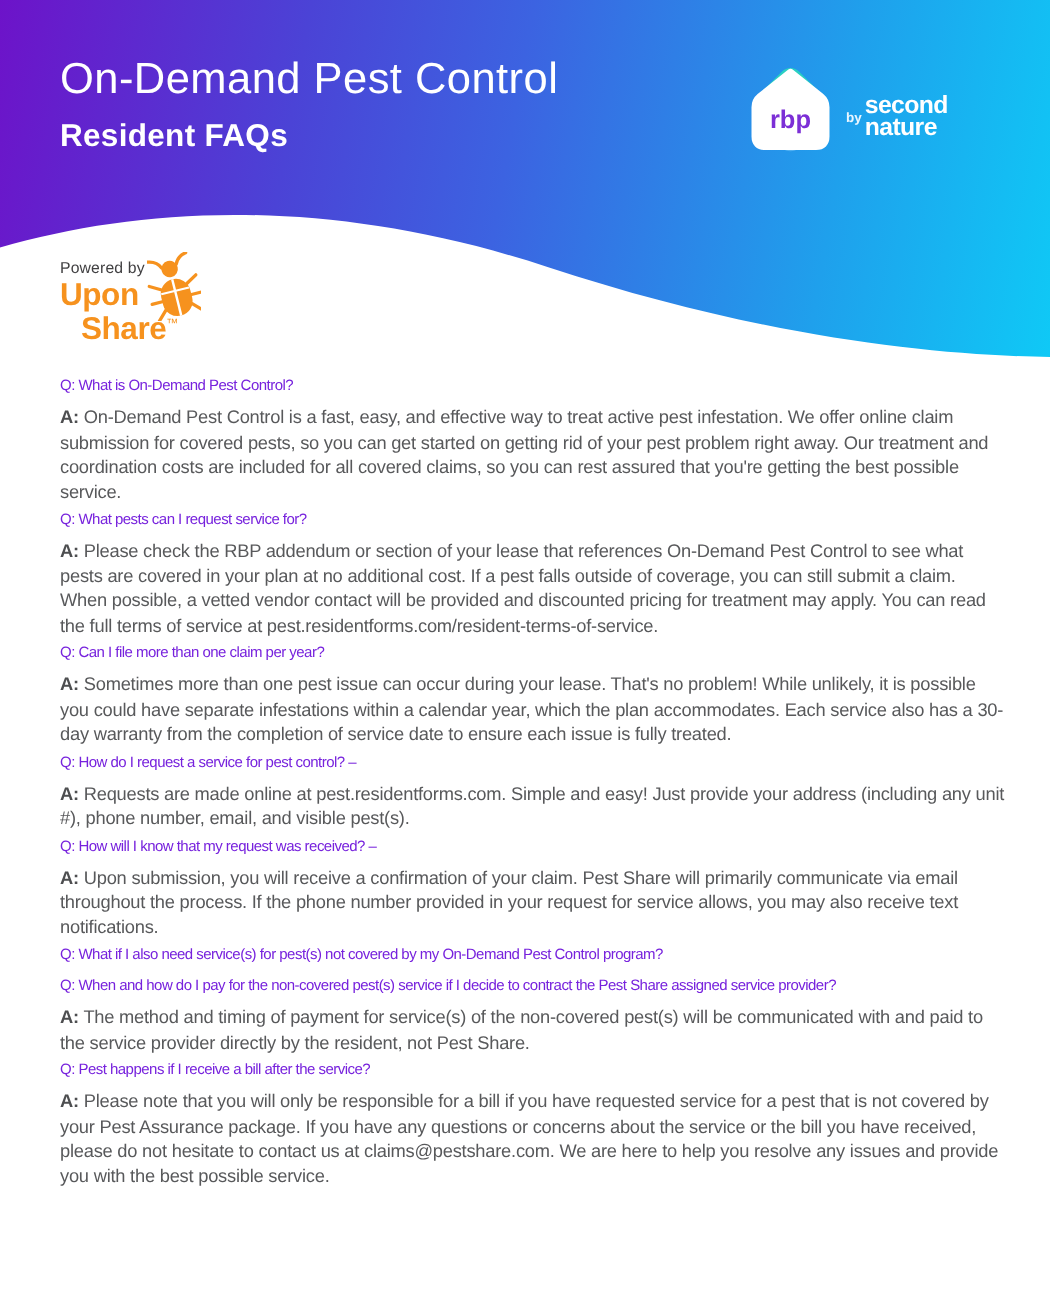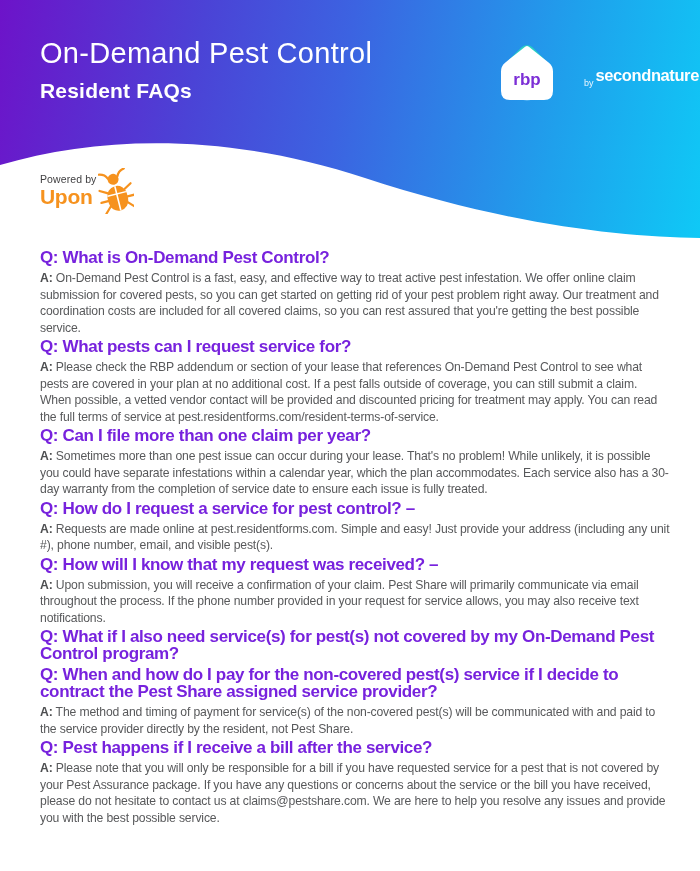--- a/index.html
+++ b/index.html
@@ -25,22 +25,22 @@
   }
   .titles h2 {
     margin: 5px 0 0; color: #ffffff; font-size: 21px; font-weight: 700;
     letter-spacing: 0.2px; line-height: 32px;
   }
 
   
   .brand { position: absolute; left: 497px; top: 40px; display: flex; align-items: center; z-index: 1; }
   .rbp-badge { position: relative; width: 60px; height: 70px; flex: 0 0 auto; }
   .sn-wordmark { display: flex; margin-left: 7px; margin-top: 6px; }
-  .sn-by { color: #eaf6ff; font-size: 9px; font-weight: 400; margin-top: 10px; margin-right: 2px; margin-left: 20px; }
-  .sn-lines { display: flex; flex-direction: row; }
+  .sn-by { color: #eaf6ff; font-size: 9px; font-weight: 700; margin-top: 10px; margin-right: 2px; }
+  .sn-lines { display: flex; flex-direction: column; }
   .sn-line1, .sn-line2 {
     color: #ffffff; font-weight: 700; font-size: 16.5px; line-height: 15px;
     letter-spacing: -0.4px;
   }
   .sn-line2 { }
 
   
   .wave { position: absolute; left: 0; bottom: 0; width: 700px; height: 120px; display: block; z-index: 2; }
 
   
@@ -49,21 +49,21 @@
   .ps-line1, .ps-line2 {
     color: #f6921e; font-weight: 700; font-size: 21px; line-height: 19px; letter-spacing: -0.3px;
   }
   .ps-line2 { margin-left: 14px; }
   .ps-line2 sup { font-size: 8px; font-weight: 400; vertical-align: 8px; }
   .bug { position: absolute; left: 58px; top: -5px; width: 36px; height: 46px; }
 
   
   main { padding: 7px 30px 0 40px; }
   .faq-item h3 {
-    margin: 2px 0 4px; color: #7722dd; font-size: 17px; font-weight: 700;
+    margin: 2px 0 4px; color: #7722dd; font-size: 10px; font-weight: 400;
     line-height: 17px; letter-spacing: -0.35px;
   }
   .faq-item p {
     margin: 0 0 2px; color: #58595b; font-size: 12.2px; font-weight: 400;
     line-height: 16.5px; letter-spacing: -0.15px;
   }
   .faq-item p strong { color: #4d4e50; font-weight: 700; }
 </style>
 </head>
 <body>
@@ -94,20 +94,21 @@
       </div>
     </div>
 
     <svg class="wave" viewBox="0 0 700 120" preserveAspectRatio="none">
       <path d="M0,45 C100,16 225,12 365,58 C505,104 620,117 700,118 L700,122 L0,122 Z" fill="#ffffff"></path>
     </svg>
 
     <div class="powered">
       <div class="powered-by">Powered by</div>
       <div class="ps-line1">Upon</div>
+      <div class="ps-line2"><span>Share</span><sup>™</sup></div>
       <svg class="bug" viewBox="0 0 36 46">
         <g transform="rotate(-14 18 23)" stroke="#f6921e" stroke-width="2.2" fill="none" stroke-linecap="round">
           <path d="M13,9 Q11,4 5,3"></path>
           <path d="M23,9 Q25,4 31,3"></path>
           <path d="M9,23 L2,19"></path>
           <path d="M8,31 L1,31"></path>
           <path d="M9,37 L3,43"></path>
           <path d="M27,23 L34,19"></path>
           <path d="M28,31 L35,31"></path>
           <path d="M27,37 L33,43"></path>

